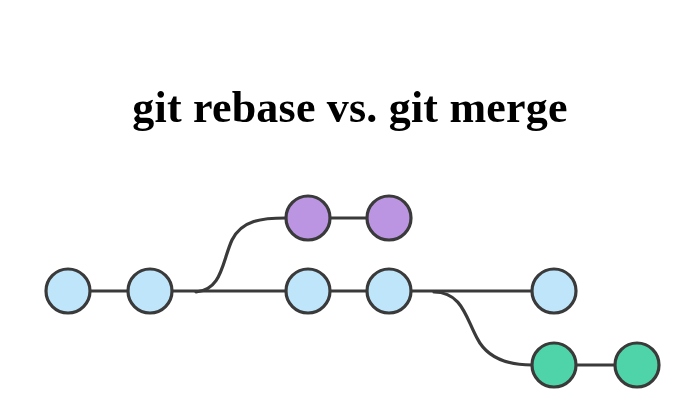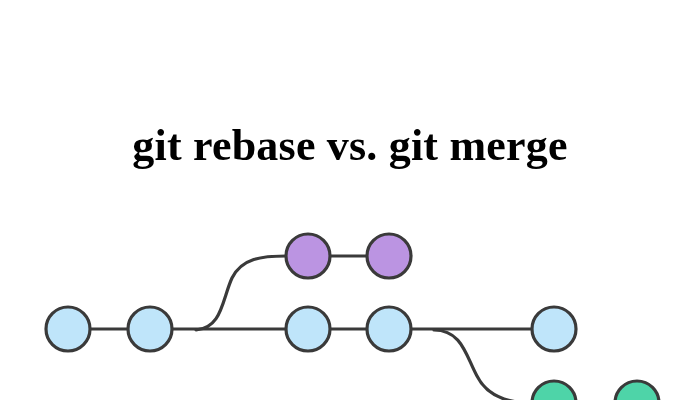--- a/index.html
+++ b/index.html
@@ -11,21 +11,20 @@
     width: 700px;
     height: 400px;
     overflow: hidden;
     font-family: "Liberation Serif", serif;
   }
   #page {
     position: relative;
     width: 700px;
     height: 317px;
     background: #ffffff;
-    margin-top: 38px;
   }
   #title {
     position: absolute;
     left: 0;
     top: 82px;
     width: 700px;
     text-align: center;
     font-family: "Liberation Serif", "DejaVu Serif", serif;
     font-weight: bold;
     font-size: 44px;

